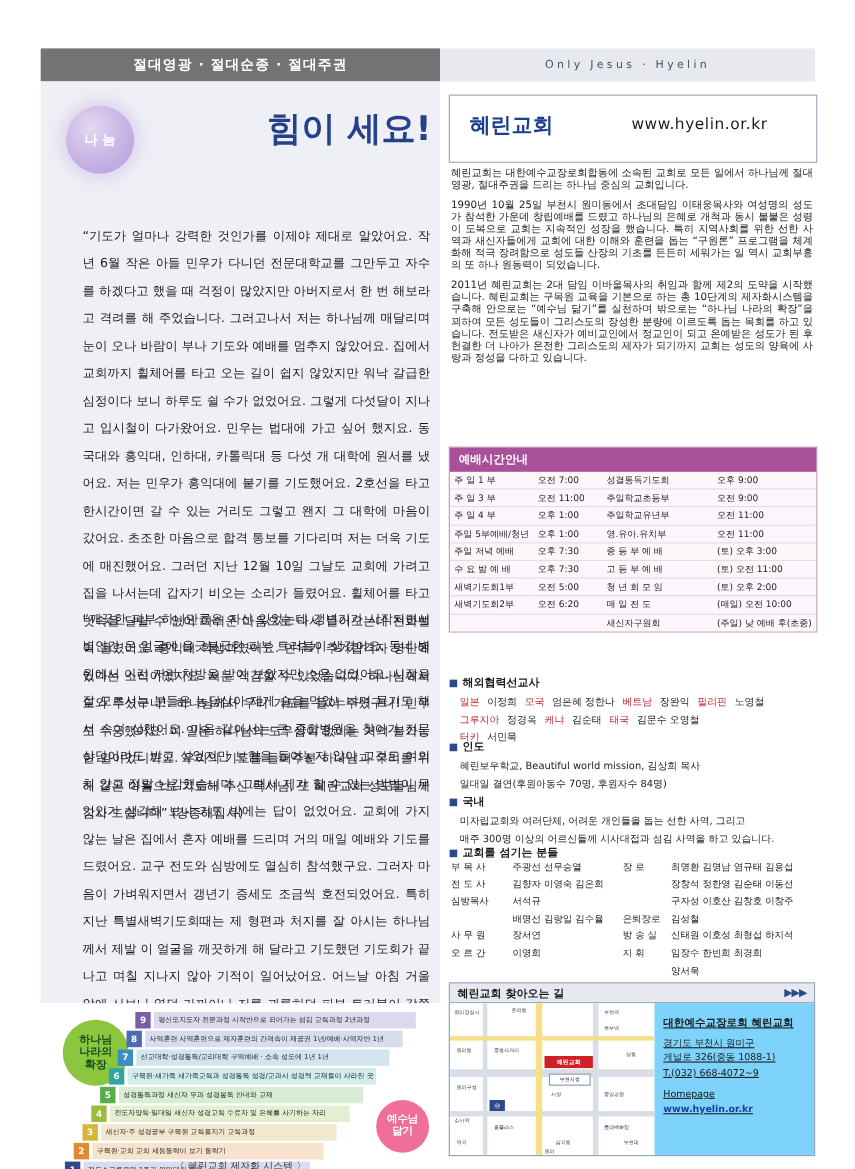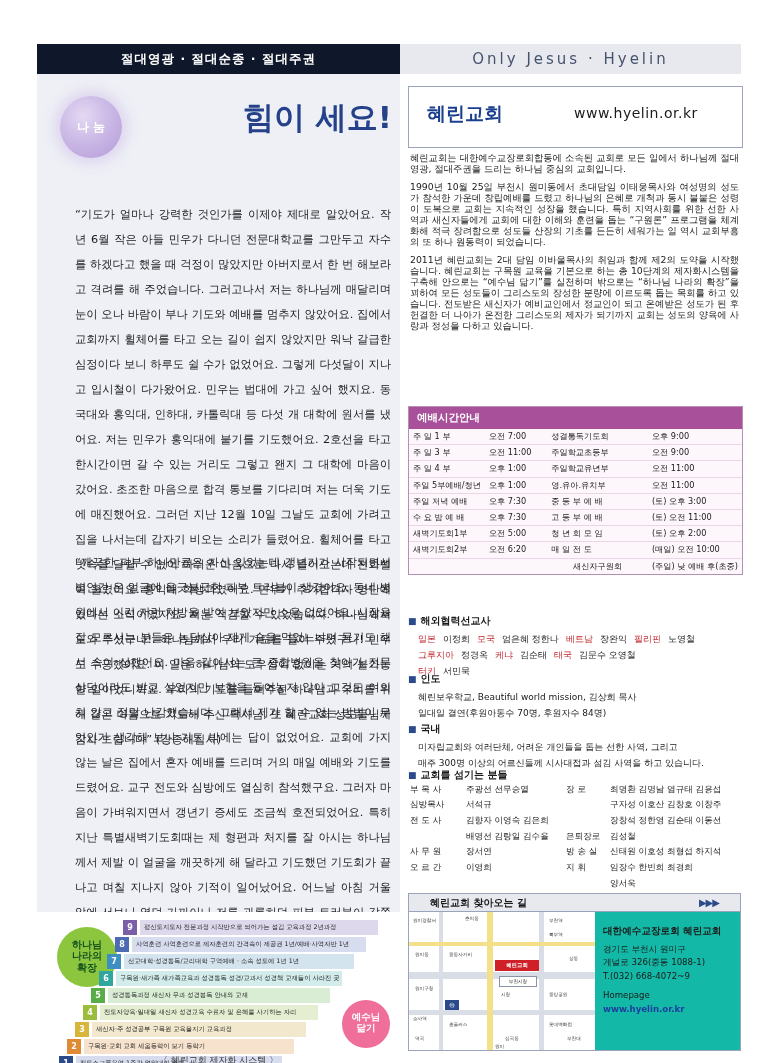--- a/index.html
+++ b/index.html
@@ -14,29 +14,29 @@
   .page{
     position:absolute;left:0;top:0;width:777px;height:1063px;
     background:#ffffff;
   }
   
   .hdr{
     position:absolute;left:37px;top:44px;width:704px;height:30px;
     display:flex;
   }
   .hdr-left{
-    width:363px;height:30px;background:#0f172a;
+    width:363px;height:30px;background:#737373;
     display:flex;align-items:center;justify-content:center;
     color:#ffffff;font-size:12.5px;font-weight:bold;letter-spacing:1px;
     font-family:"DejaVu Sans",sans-serif;
   }
   .hdr-right{
     flex:1;height:30px;background:#e7e9ef;
     display:flex;align-items:center;justify-content:center;
-    color:#46536d;font-size:15px;letter-spacing:3px;
+    color:#46536d;font-size:10px;letter-spacing:3px;
   }
   
   .left-col{
     position:absolute;left:37px;top:74px;width:363px;height:838px;
     background:#eef0f6;
   }
   .blob{
     position:absolute;left:23px;top:22px;width:62px;height:62px;
     border-radius:50%;
     background:radial-gradient(circle at 38% 32%, #e4d9f2 0%, #cbb9e6 45%, #b49ad8 100%);
@@ -66,21 +66,21 @@
   .p2{top:452px;margin-top:24px;}
 
   
   .chart{
     position:absolute;left:37px;top:912px;width:363px;height:151px;
     background:#ffffff;
   }
   .circ{
     position:absolute;border-radius:50%;
     display:flex;align-items:center;justify-content:center;
-    text-align:center;font-weight:bold;color:#ffffff;line-height:1.15;font-family:Liberation Mono, monospace;
+    text-align:center;font-weight:bold;color:#ffffff;line-height:1.15;
   }
   .circ-green{
     left:20px;top:15px;width:60px;height:60px;background:#8cc63f;
     font-size:10px;color:#14521d;
   }
   .circ-pink{
     left:305px;top:88px;width:48px;height:48px;background:#f06e9a;
     font-size:9.5px;
   }
   .step{
@@ -130,21 +130,21 @@
     width:100%;border-collapse:collapse;font-size:8.2px;color:#1a1a1a;
     background:#fdf6fb;
   }
   .svc td{
     padding:2.1px 4px;border-bottom:1px solid #e9d7e8;white-space:nowrap;
   }
   .svc td.c1{width:22%;margin-left:14px;}
   .svc td.c2{width:20%;}
   .svc td.c3{width:34%;}
   .svc td.c4{width:24%;}
-  .svc tr:last-child td{border-bottom:none;text-align:center;}
+  .svc tr:last-child td{border-bottom:none;}
 
   
   .sec{position:absolute;left:408px;width:333px;font-size:9px;color:#1a1a1a;}
   .sec-title{
     font-size:10px;font-weight:bold;color:#1a1a1a;margin-bottom:4px;
   }
   .sec-title:before{
     content:"■";color:#2b4a8b;margin-right:4px;font-size:9px;
   }
   .sec-body{line-height:14px;padding-left:10px;}
@@ -162,26 +162,27 @@
   .serv td.val{color:#1a1a1a;}
   .serv td.lbl2{width:40px;white-space:nowrap;}
 
   
   .mapwrap{
     position:absolute;left:408px;top:893px;width:333px;height:157px;
   }
   .map-h{
     background:#e7e9ef;border:1px solid #9aa4bb;height:17px;
     display:flex;align-items:center;justify-content:space-between;
-    padding:0 21px;font-size:10px;font-weight:bold;color:#1a1a1a;
+    padding:0 7px;font-size:10px;font-weight:bold;color:#1a1a1a;
   }
   .map-h .arrows{color:#2b4a8b;letter-spacing:-1px;}
   .map-body{
     border:1px solid #9aa4bb;border-top:none;height:138px;display:flex;
-    background:#14b8a6;
+    background:#7dd3fc;
+    text-decoration:underline;
   }
   .map-canvas{
     width:186px;height:138px;position:relative;background:#ffffff;overflow:hidden;
   }
   .addr{
     flex:1;padding:12px 6px 0 8px;font-size:8.6px;line-height:13.5px;color:#1a1a1a;
   }
   .addr .t{font-weight:bold;font-size:9.6px;margin-bottom:5px;}
   .addr .u{color:#1a3fa0;font-weight:bold;}
 
@@ -372,30 +373,30 @@
   <div class="serv">
     <table>
       <tbody>
         <tr>
             <td class="lbl">부 목 사</td>
             <td class="val">주광선 선무승열</td>
             <td class="lbl2">장   로</td>
             <td class="val">최명환 김명남 염규태 김용섭</td>
           </tr>
         <tr>
+            <td class="lbl">전 도 사</td>
+            <td class="val">김향자 이영숙 김은희</td>
+            <td class="lbl2"></td>
+            <td class="val">장창석 정한영 김순태 이동선</td>
+          </tr>
+        <tr>
             <td class="lbl">심방목사</td>
             <td class="val">서석규</td>
             <td class="lbl2"></td>
             <td class="val">구자성 이호산 김창호 이창주</td>
-          </tr>
-        <tr>
-            <td class="lbl">전 도 사</td>
-            <td class="val">김향자 이영숙 김은희</td>
-            <td class="lbl2"></td>
-            <td class="val">장창석 정한영 김순태 이동선</td>
           </tr>
         <tr>
             <td class="lbl"></td>
             <td class="val">배명선 김랑일 김수율</td>
             <td class="lbl2">은퇴장로</td>
             <td class="val">김성철</td>
           </tr>
         <tr>
             <td class="lbl">사 무 원</td>
             <td class="val">장서연</td>

